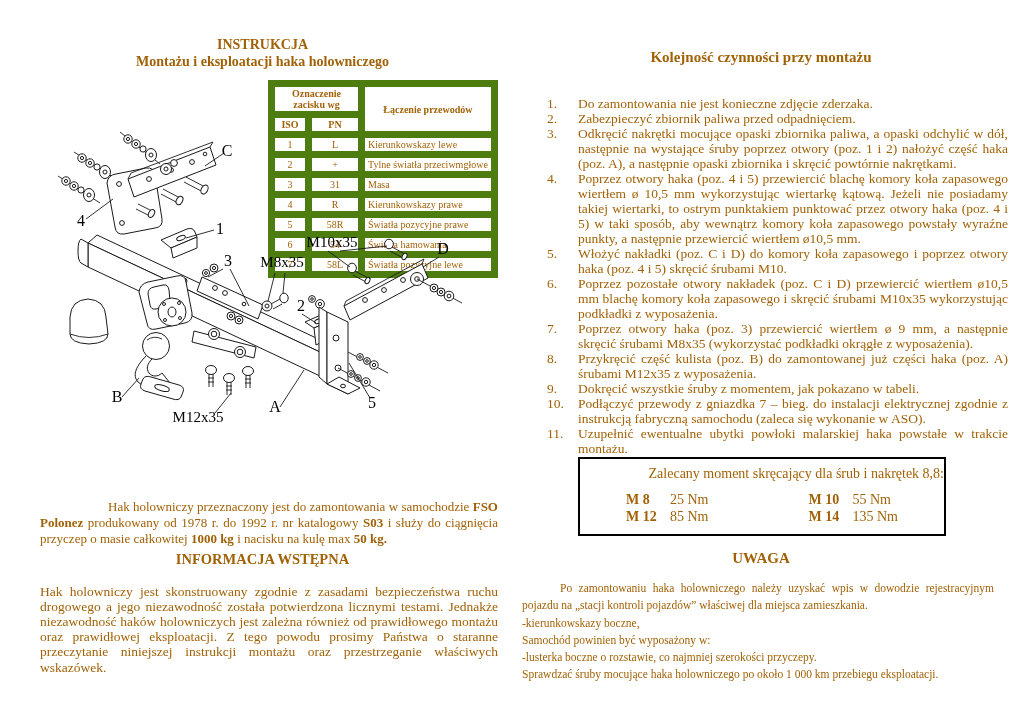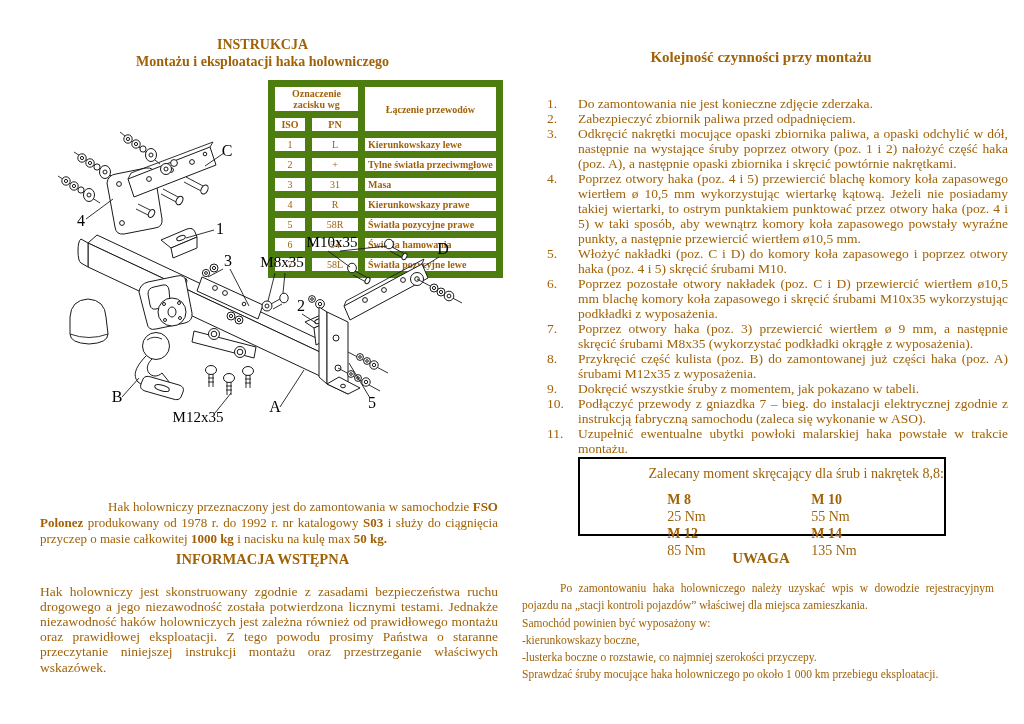--- a/index.html
+++ b/index.html
@@ -8,21 +8,21 @@
   .abs{position:absolute;}
   .center{text-align:center;}
   .bold{font-weight:bold;}
 
   
   #left-title{left:30px;top:36px;width:465px;font-size:14px;font-weight:bold;line-height:17px;}
   #wiring-table{left:268px;top:80px;border-collapse:collapse;font-size:10px;line-height:11px;}
   #wiring-table th,#wiring-table td{border:7px solid #4d7c0f;padding:1px 3px;margin-left:39px;}
   #wiring-table th{font-weight:bold;text-align:center;}
   #wiring-table td{text-align:center;}
-  #wiring-table td.desc{text-align:left;min-width:112px;font-weight:bold;}
+  #wiring-table td.desc{text-align:left;min-width:112px;}
   #wiring-table .pre{white-space:pre-line;}
   #wiring-table .iso-col{min-width:24px;}
   #wiring-table .pn-col{min-width:40px;}
 
   #diagram{left:18px;top:116px;}
   .part{fill:#fff;stroke:#1a1a1a;stroke-width:1;stroke-linejoin:round;}
   .ld{fill:none;stroke:#1a1a1a;stroke-width:0.9;}
   .dlab{font-family:"Liberation Serif",serif;font-size:16px;fill:#000;}
   .dlab-m{font-size:15px;}
 
@@ -34,21 +34,21 @@
   
   #right-heading{left:530px;top:49px;width:462px;font-size:15px;font-weight:bold;}
   #steps{left:530px;top:80px;width:462px;margin:16px;padding:0;list-style:none;counter-reset:step;
          font-size:13.5px;line-height:15px;text-align:justify;}
   #steps li{counter-increment:step;position:relative;padding-left:32px;}
   #steps li::before{content:counter(step) ".";position:absolute;left:1px;}
 
   #torque-box{left:578px;top:457px;width:368px;height:79px;border:2px solid #000;box-sizing:border-box;font-size:14px;}
   #torque-box .t-title{text-align:right;margin-top:7px;}
   #torque-box .t-cols{display:flex;justify-content:center;gap:100px;margin-top:9px;line-height:17px;}
-  .t-row{display:flex;flex-direction:column;}
+  .t-row{display:flex;}
   .t-label{font-weight:bold;width:44px;}
 
   #uwaga-heading{left:530px;top:550px;width:462px;font-size:15px;font-weight:bold;}
   #uwaga-body{left:522px;top:580px;width:472px;font-size:11.5px;line-height:17px;}
   #uwaga-body .p1{margin:0 0 1px 0;text-indent:38px;text-align:justify;}
 </style>
 </head>
 <body>
 
 <div class="page">
@@ -393,19 +393,19 @@
             <span class="t-label">M 14</span>
             <span>135 Nm</span>
           </div>
       </div>
     </div>
   </div>
 
   <div id="uwaga-heading" class="abs center">UWAGA</div>
   <div id="uwaga-body" class="abs">
     <p class="p1">Po zamontowaniu haka holowniczego należy uzyskać wpis w dowodzie rejestracyjnym pojazdu na „stacji kontroli pojazdów” właściwej dla miejsca zamieszkania.</p>
+    <div>-kierunkowskazy boczne,</div>
     <div>Samochód powinien być wyposażony w:</div>
-    <div>-kierunkowskazy boczne,</div>
     <div>-lusterka boczne o rozstawie, co najmniej szerokości przyczepy.</div>
     <div>Sprawdzać śruby mocujące haka holowniczego po około 1 000 km przebiegu eksploatacji.</div>
   </div>
 
 </div>
 
 </body></html>

